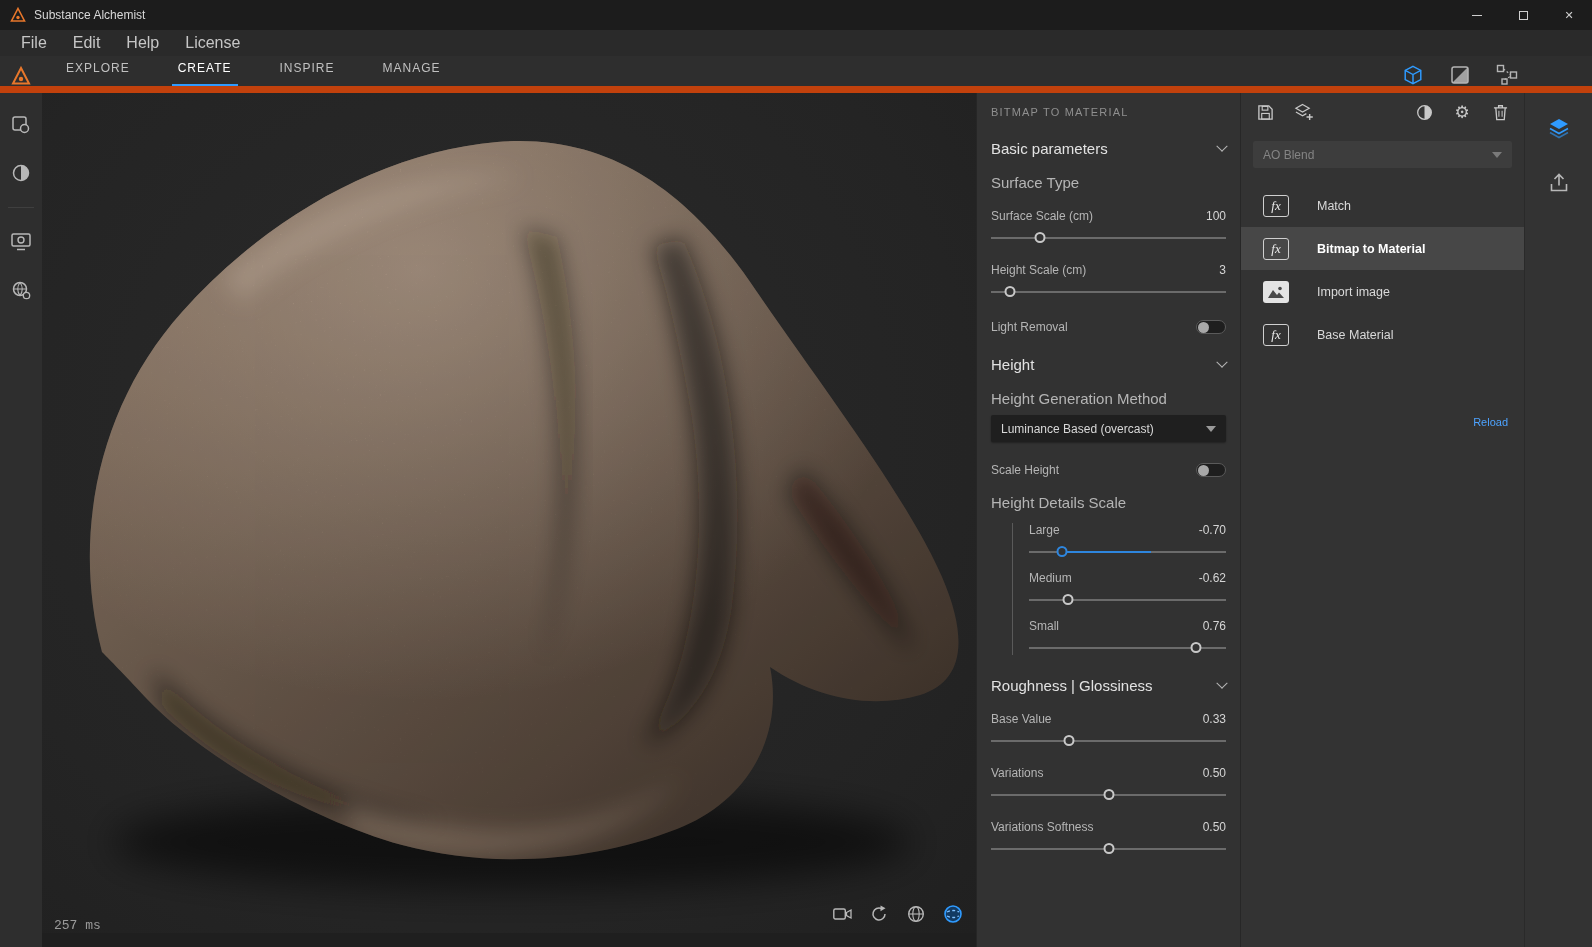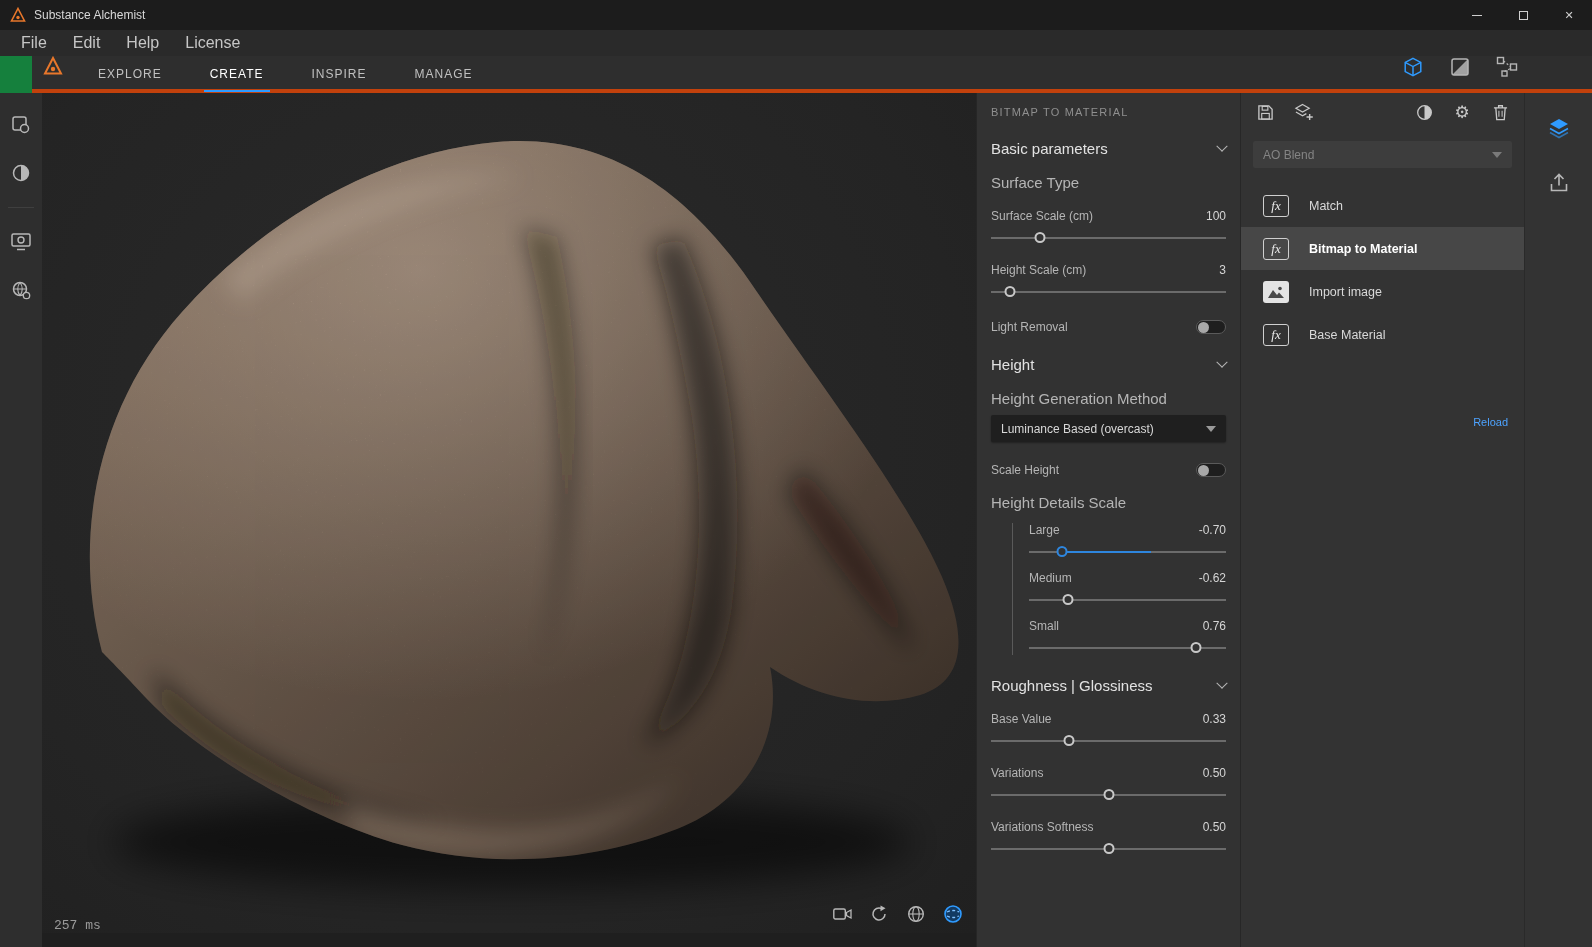--- a/index.html
+++ b/index.html
@@ -1,34 +1,34 @@
 <!DOCTYPE html>
 <html><head>
 <meta charset="utf-8">
 <style>
   * { margin:0; padding:0; box-sizing:border-box; }
   html,body { background:#111; }
   body { font-family:"Liberation Sans", sans-serif; }
-  .app { position:relative; width:1592px; height:947px; overflow:hidden; background:#15803d; color:#cfcfcf; user-select:none; }
+  .app { position:relative; width:1592px; height:947px; overflow:hidden; background:#ef4444; color:#cfcfcf; user-select:none; }
 
   
   .titlebar { height:30px; background:#1c1c1c; display:flex; align-items:center; }
   .titlebar .logo { margin:0 8px 0 10px; display:flex; }
   .titlebar .title { font-size:12px; color:#d8d8d8; }
   .win-btns { margin-left:auto; display:flex; height:100%; }
   .win-btn { width:46px; height:100%; display:flex; align-items:center; justify-content:center; color:#cfcfcf; font-size:11px; }
   .glyph-min { width:10px; height:1px; background:#cfcfcf; display:inline-block; }
   .glyph-max { width:9px; height:9px; border:1px solid #cfcfcf; display:inline-block; }
 
   
   .menubar { height:26px; background:#2a2a2a; display:flex; align-items:center; padding-left:8px; }
   .menu-item { font-size:16px; color:#c6c6c6; padding:16px 13px; line-height:26px; }
 
   
-  .navbar { height:37px; background:#2e2e2e; display:flex; align-items:flex-start; border-bottom:4px solid #c2410c;margin-left:32px; }
+  .navbar { height:37px; background:#2e2e2e; display:flex; align-items:flex-end; border-bottom:7px solid #c2410c; }
   .navbar .nav-logo { width:42px; display:flex; justify-content:center; }
   .tab { position:relative; font-size:12px; letter-spacing:1px; color:#c0c0c0; padding:0 24px; line-height:36px; height:36px; }
   .tab.active { color:#ffffff; }
   .tab.active::after { content:""; position:absolute; left:18px; right:18px; bottom:0; height:2px; background:#2f9bff; }
   .nav-right { margin-left:auto; display:flex; align-items:center; gap:26px; padding-right:74px; }
   .nav-right svg { display:block; }
 
   
   .content { display:flex; height:854px; }
   .left-toolbar { width:42px; background:#2e2e2e; display:flex; flex-direction:column; align-items:center; padding-top:22px; gap:28px; }
@@ -70,21 +70,21 @@
   .indent .srow-top { margin-top:12px; }
 
   
   .layers-panel { width:284px; background:#333333; border-left:1px solid #272727; display:flex; flex-direction:column; }
   .lp-toolbar { height:38px; display:flex; align-items:center; padding:0 14px; gap:18px; }
   .lp-toolbar .spacer { margin-left:auto; }
   .lp-toolbar .ticon { display:flex; align-items:center; justify-content:center; width:20px; height:20px; }
   .gear-glyph { font-size:17px; color:#c8c8c8; line-height:1; font-family:"DejaVu Sans", sans-serif; }
   .blend-wrap { padding:2px 12px 6px; }
   .layer-list { margin-top:10px; }
-  .layer-row { display:flex; align-items:center; gap:20px; height:43px; padding-left:22px; }
+  .layer-row { display:flex; align-items:center; gap:28px; height:43px; padding-left:22px; }
   .layer-row.selected { background:#474747; }
   .layer-row .label { font-size:12.5px; color:#d9d9d9; }
   .layer-row.selected .label { color:#ffffff; font-weight:bold; }
   .fx-box { width:26px; height:22px; border:1px solid #cfcfcf; border-radius:3px; display:flex; align-items:center; justify-content:center; font-family:"Liberation Serif", serif; font-style:italic; font-size:13px; color:#eaeaea; }
   .img-box { width:26px; height:22px; background:#e4e4e4; border-radius:3px; display:flex; align-items:center; justify-content:center; }
   .reload-row { margin-top:56px; padding-right:16px; text-align:right; }
   .reload-link { font-size:11px; color:#4da3ff; }
 
   
   .right-strip { width:68px; background:#333333; border-left:1px solid #2a2a2a; display:flex; flex-direction:column; align-items:center; padding-top:24px; gap:30px; }

